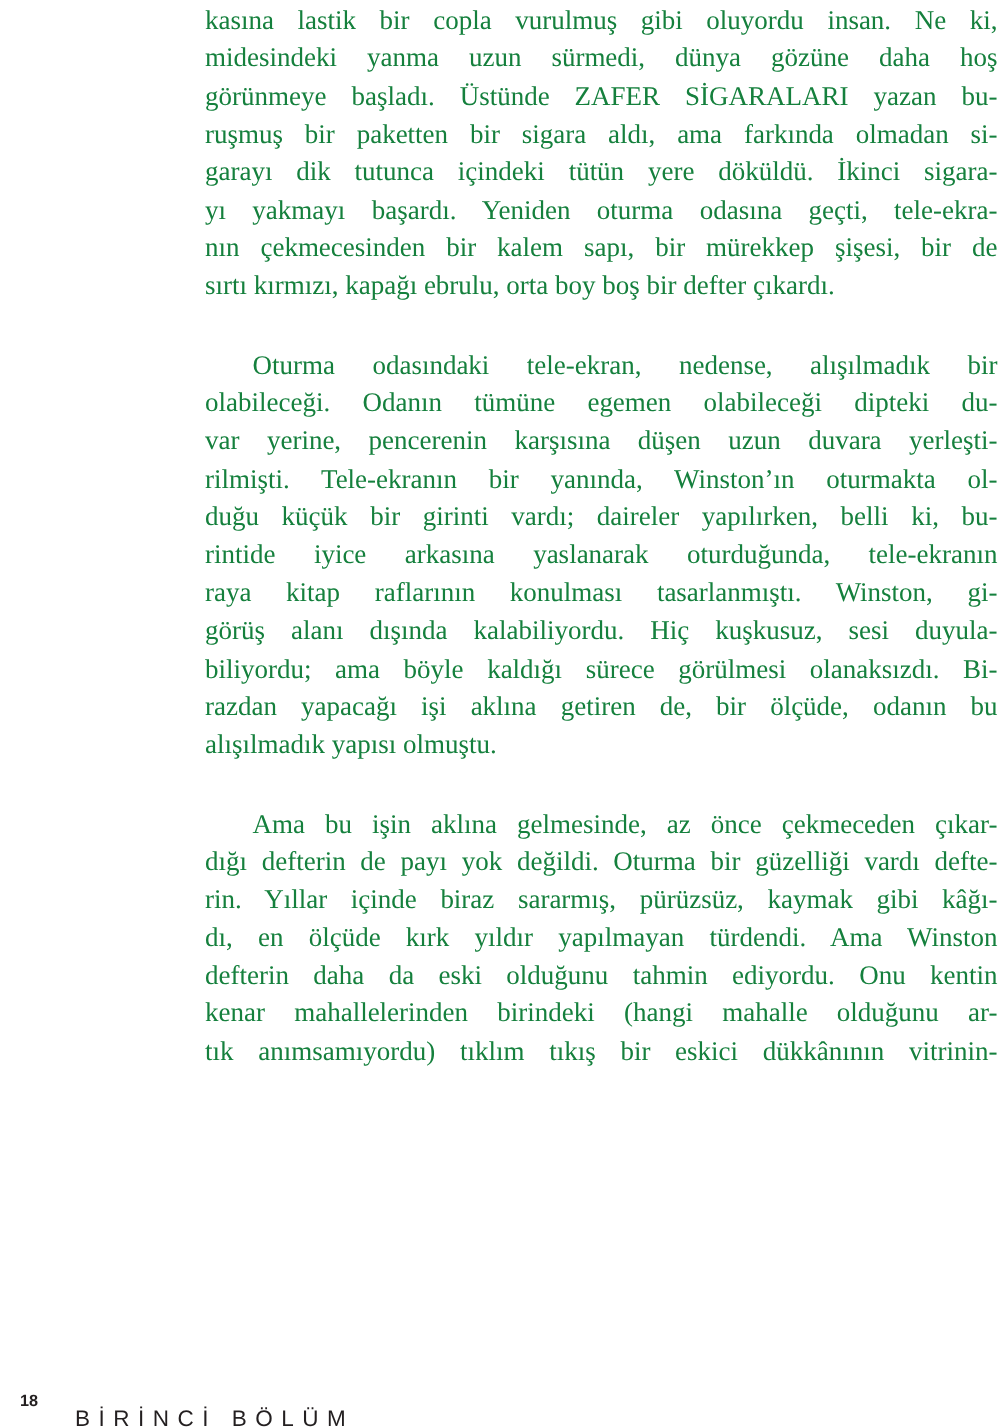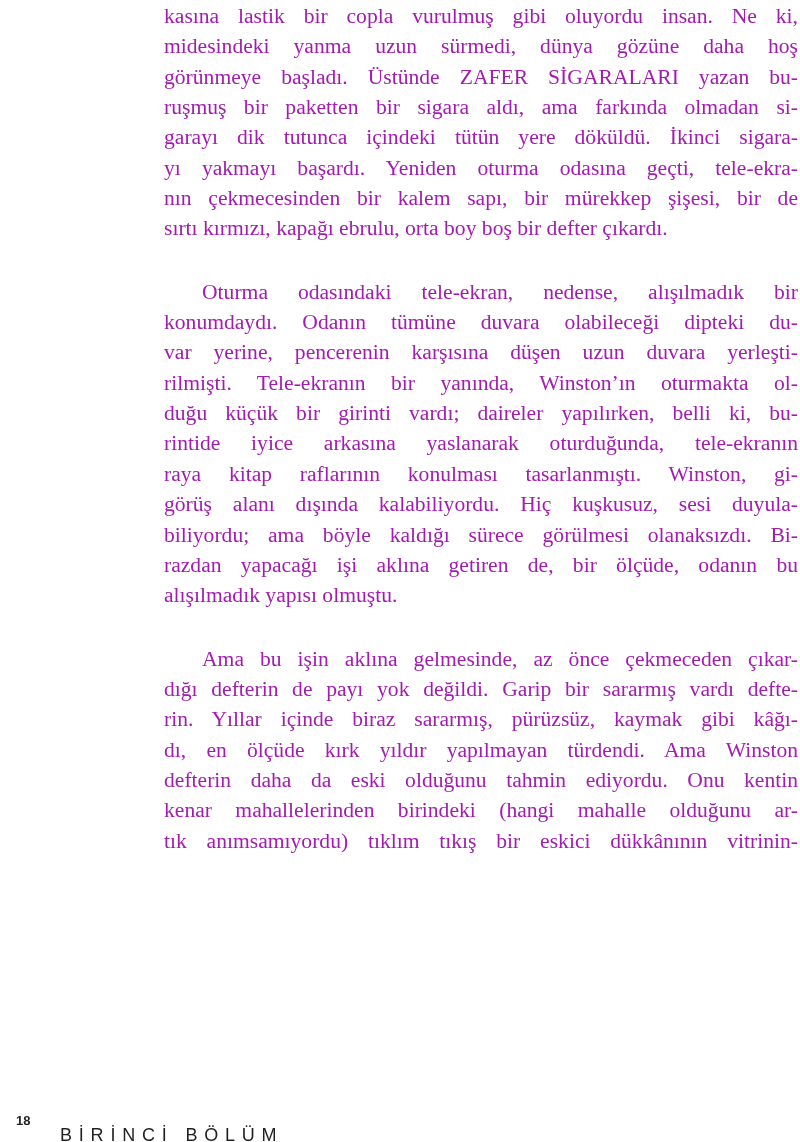--- a/index.html
+++ b/index.html
@@ -5,21 +5,21 @@
     html, body { margin: 0; padding: 0; background: #ffffff; }
     body { width: 800px; height: 1142px; position: relative; overflow: hidden; }
     .page-text {
       position: absolute;
       left: 164px;
       top: 1px;
       width: 634px;
       font-family: "Liberation Serif", "DejaVu Serif", serif;
       font-size: 21.6px;
       line-height: 30.35px;
-      color: #a21caf;
+      color: #15803d;
     }
     .line {
       display: block;
       white-space: nowrap;
       text-align: justify;
       text-align-last: justify;
       height: 30.35px;
     }
     .line.last { text-align-last: left; }
     .line.indent { padding-left: 38px; margin-top: 33px; }
@@ -55,32 +55,32 @@
 <div class="page-text">
   <span class="line">kasına lastik bir copla vurulmuş gibi oluyordu insan. Ne ki,</span>
   <span class="line">midesindeki yanma uzun sürmedi, dünya gözüne daha hoş</span>
   <span class="line">görünmeye başladı. Üstünde ZAFER SİGARALARI yazan bu-</span>
   <span class="line">ruşmuş bir paketten bir sigara aldı, ama farkında olmadan si-</span>
   <span class="line">garayı dik tutunca içindeki tütün yere döküldü. İkinci sigara-</span>
   <span class="line">yı yakmayı başardı. Yeniden oturma odasına geçti, tele-ekra-</span>
   <span class="line">nın çekmecesinden bir kalem sapı, bir mürekkep şişesi, bir de</span>
   <span class="line last">sırtı kırmızı, kapağı ebrulu, orta boy boş bir defter çıkardı.</span>
   <span class="line indent">Oturma odasındaki tele-ekran, nedense, alışılmadık bir</span>
-  <span class="line">konumdaydı. Odanın tümüne duvara olabileceği dipteki du-</span>
+  <span class="line">olabileceği. Odanın tümüne egemen olabileceği dipteki du-</span>
   <span class="line">var yerine, pencerenin karşısına düşen uzun duvara yerleşti-</span>
   <span class="line">rilmişti. Tele-ekranın bir yanında, Winston’ın oturmakta ol-</span>
   <span class="line">duğu küçük bir girinti vardı; daireler yapılırken, belli ki, bu-</span>
   <span class="line">rintide iyice arkasına yaslanarak oturduğunda, tele-ekranın</span>
   <span class="line">raya kitap raflarının konulması tasarlanmıştı. Winston, gi-</span>
   <span class="line">görüş alanı dışında kalabiliyordu. Hiç kuşkusuz, sesi duyula-</span>
   <span class="line">biliyordu; ama böyle kaldığı sürece görülmesi olanaksızdı. Bi-</span>
   <span class="line">razdan yapacağı işi aklına getiren de, bir ölçüde, odanın bu</span>
   <span class="line last">alışılmadık yapısı olmuştu.</span>
   <span class="line indent">Ama bu işin aklına gelmesinde, az önce çekmeceden çıkar-</span>
-  <span class="line">dığı defterin de payı yok değildi. Garip bir sararmış vardı defte-</span>
+  <span class="line">dığı defterin de payı yok değildi. Oturma bir güzelliği vardı defte-</span>
   <span class="line">rin. Yıllar içinde biraz sararmış, pürüzsüz, kaymak gibi kâğı-</span>
   <span class="line">dı, en ölçüde kırk yıldır yapılmayan türdendi. Ama Winston</span>
   <span class="line">defterin daha da eski olduğunu tahmin ediyordu. Onu kentin</span>
   <span class="line">kenar mahallelerinden birindeki (hangi mahalle olduğunu ar-</span>
   <span class="line">tık anımsamıyordu) tıklım tıkış bir eskici dükkânının vitrinin-</span>
 </div>
 
 <div class="footer">
   <span class="page-number">18</span>
   <span class="running-head">BİRİNCİ BÖLÜM</span>

